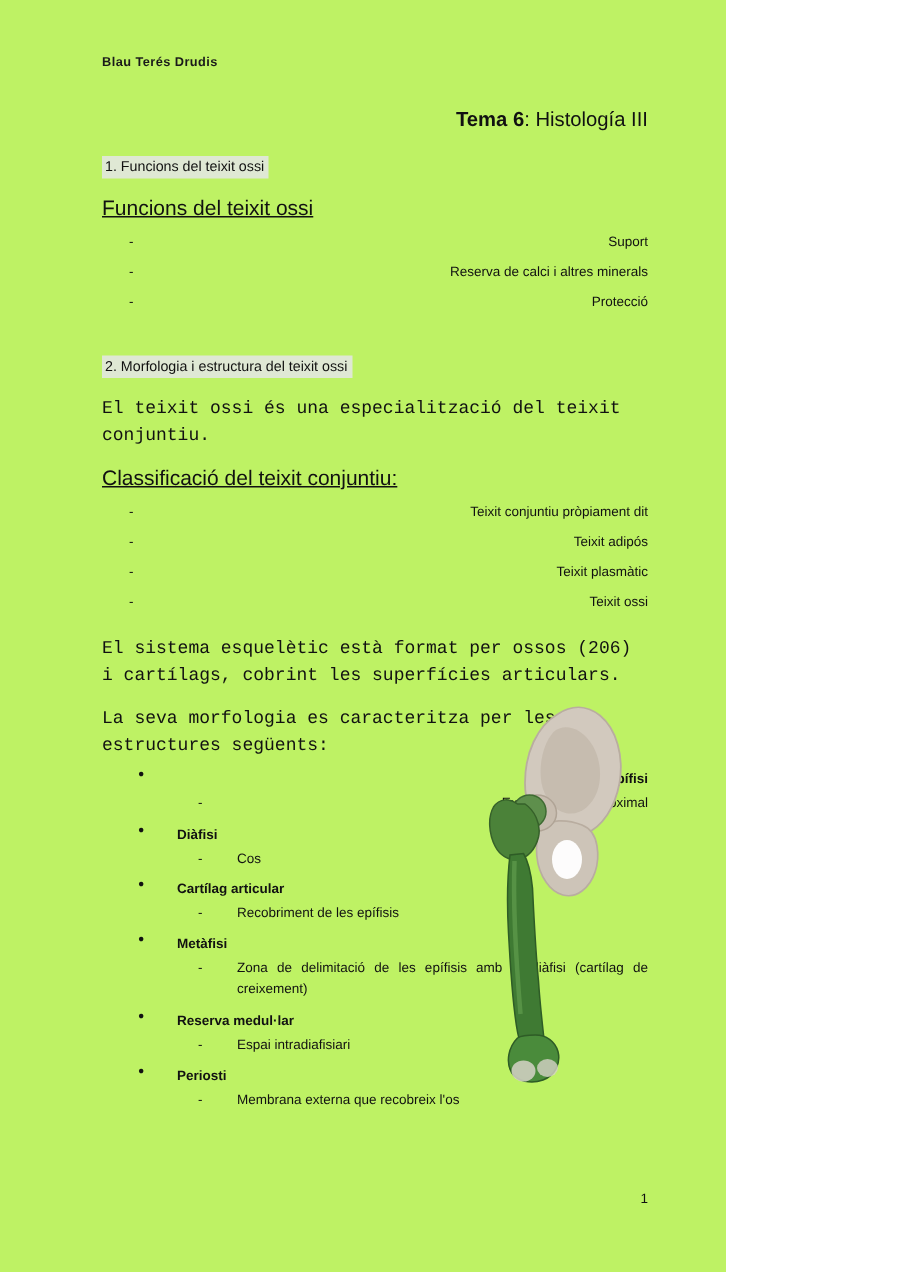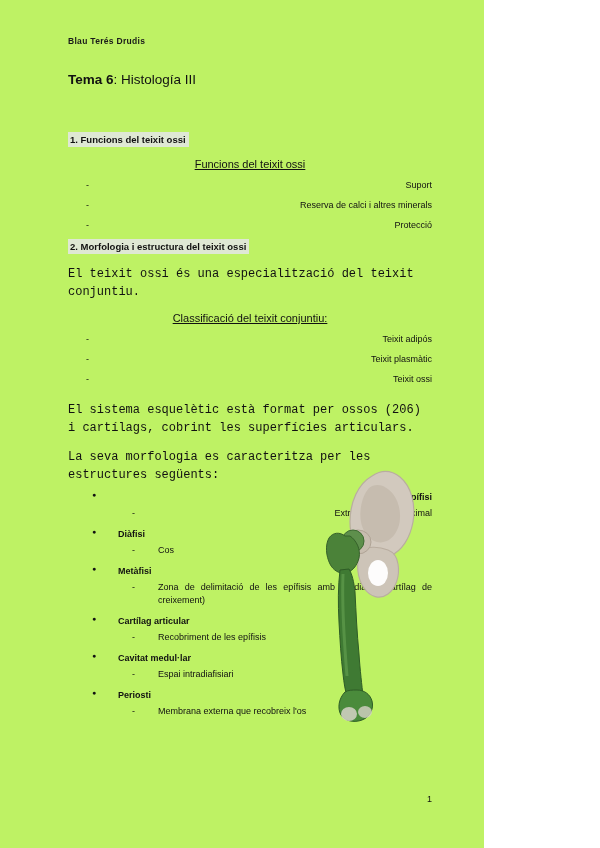--- a/index.html
+++ b/index.html
@@ -21,51 +21,51 @@
     padding: 36px 52px 30px 68px;
   }
   .author {
     font-size: 8.5px;
     font-weight: bold;
     letter-spacing: 0.3px;
     color: #1a1a1a;
     margin: 0 0 26px 0;
   }
   .doc-title {
-    text-align: left;
+    text-align: right;
     font-size: 13.5px;
-    margin: 0 0 42px 0;
+    margin: 0 0 14px 0;
     color: #111;
   }
   .doc-title .strong {
     font-weight: bold;
   }
   .doc-title .light {
     font-weight: normal;
   }
   .section-heading {
     font-size: 9.5px;
-    font-weight: bold;
+    font-weight: normal;
     display: inline-block;
     background: #dfe8d4;
     padding: 2px 3px 2px 2px;
     margin: 0;
     color: #111;
   }
   .sec-wrap {
+    margin-top: 22px;
   }
   .sec-wrap.first {
     margin-top: 0;
   }
   .underlined {
-    font-size: 11px;
+    font-size: 14px;
     text-decoration: underline;
     margin: 11px 0 6px 0;
     color: #111;
-    text-align: center;
   }
   p.body-text {
     font-size: 12px;
     margin: 11px 0 0 0;
     line-height: 1.5;
     color: #111;
     font-family: Liberation Mono, monospace;
   }
   ul.dash-list {
     list-style: none;
@@ -175,54 +175,55 @@
       <li>Reserva de calci i altres minerals</li>
       <li>Protecció</li>
     </ul>
   </div>
 
   <div class="sec-wrap">
     <div class="section-heading">2. Morfologia i estructura del teixit ossi</div>
     <p class="body-text">El teixit ossi és una especialització del teixit conjuntiu.</p>
     <div class="underlined">Classificació del teixit conjuntiu:</div>
     <ul class="dash-list">
+      <li>Teixit conjuntiu pròpiament dit</li>
       <li>Teixit adipós</li>
       <li>Teixit plasmàtic</li>
       <li>Teixit ossi</li>
     </ul>
     <p class="body-text">El sistema esquelètic està format per ossos (206) i cartílags, cobrint les superfícies articulars.</p>
     <p class="body-text">La seva morfologia es caracteritza per les estructures següents:</p>
 
     <ul class="bullet-list">
       <li class="bullet-item">
         <span>Epífisi</span>
         <ul class="sub-dash">
           <li>Extrems distal i proximal</li>
         </ul>
       </li>
       <li class="bullet-item">
         <span>Diàfisi</span>
         <ul class="sub-dash">
           <li>Cos</li>
         </ul>
       </li>
+      <li class="bullet-item">
+        <span>Cartílag articular</span>
+        <ul class="sub-dash">
+          <li>Recobriment de les epífisis</li>
+        </ul>
+      </li>
       <li class="bullet-item justify">
         <span>Metàfisi</span>
         <ul class="sub-dash">
           <li class="just narrow">Zona de delimitació de les epífisis amb la diàfisi (cartílag de creixement)</li>
         </ul>
       </li>
       <li class="bullet-item">
-        <span>Cartílag articular</span>
-        <ul class="sub-dash">
-          <li>Recobriment de les epífisis</li>
-        </ul>
-      </li>
-      <li class="bullet-item">
-        <span>Cavitat medul·lar</span>
+        <span>Reserva medul·lar</span>
         <ul class="sub-dash">
           <li>Espai intradiafisiari</li>
         </ul>
       </li>
       <li class="bullet-item">
         <span>Periosti</span>
         <ul class="sub-dash">
           <li>Membrana externa que recobreix l'os</li>
         </ul>
       </li>

